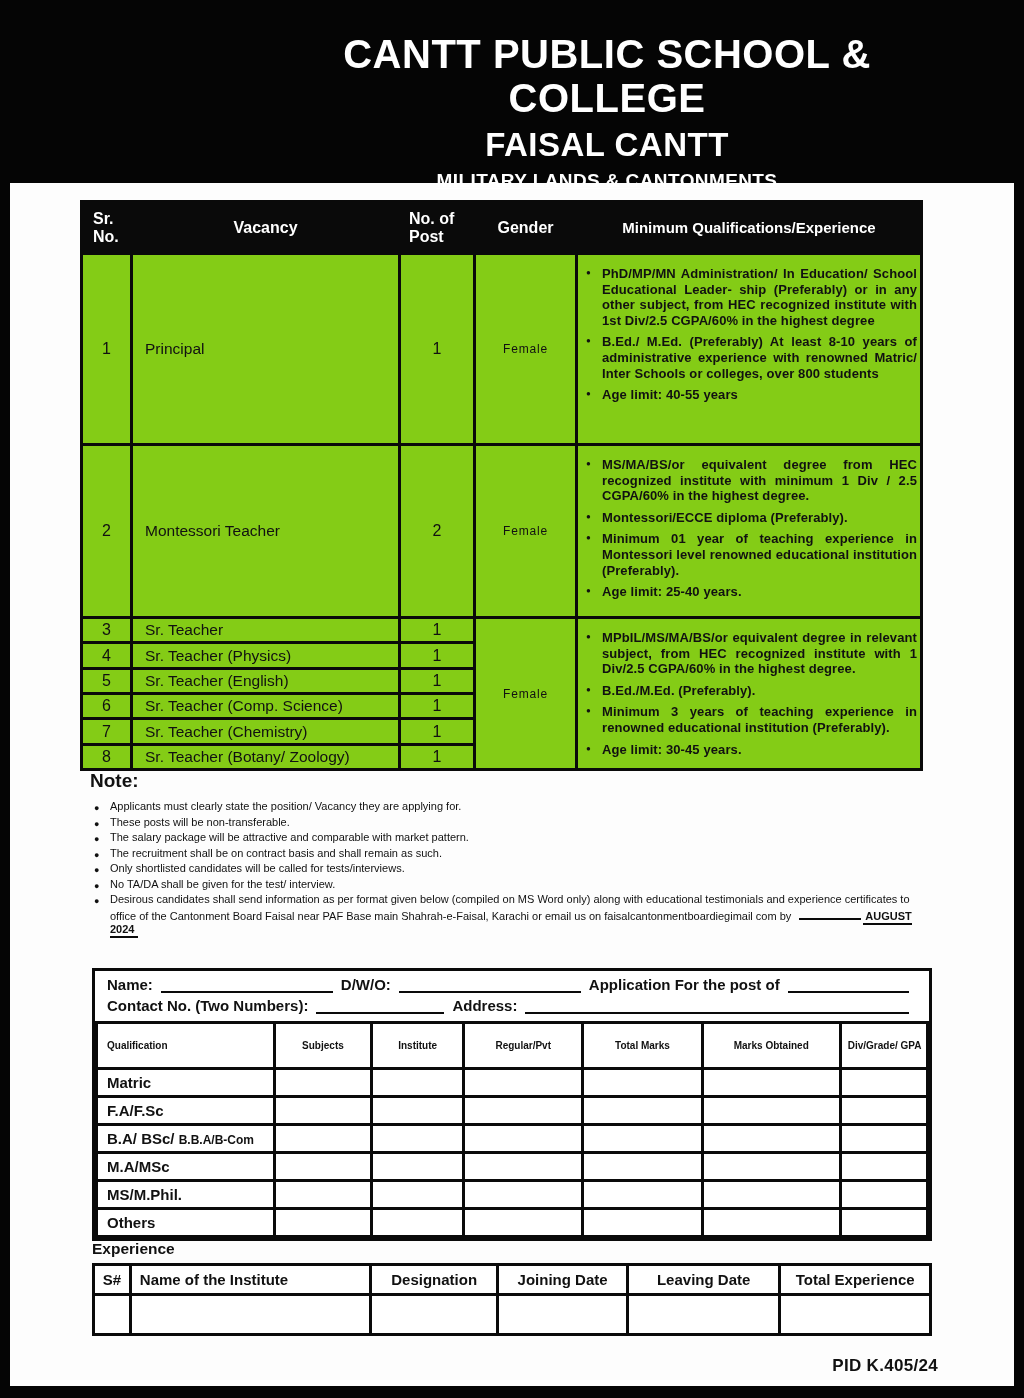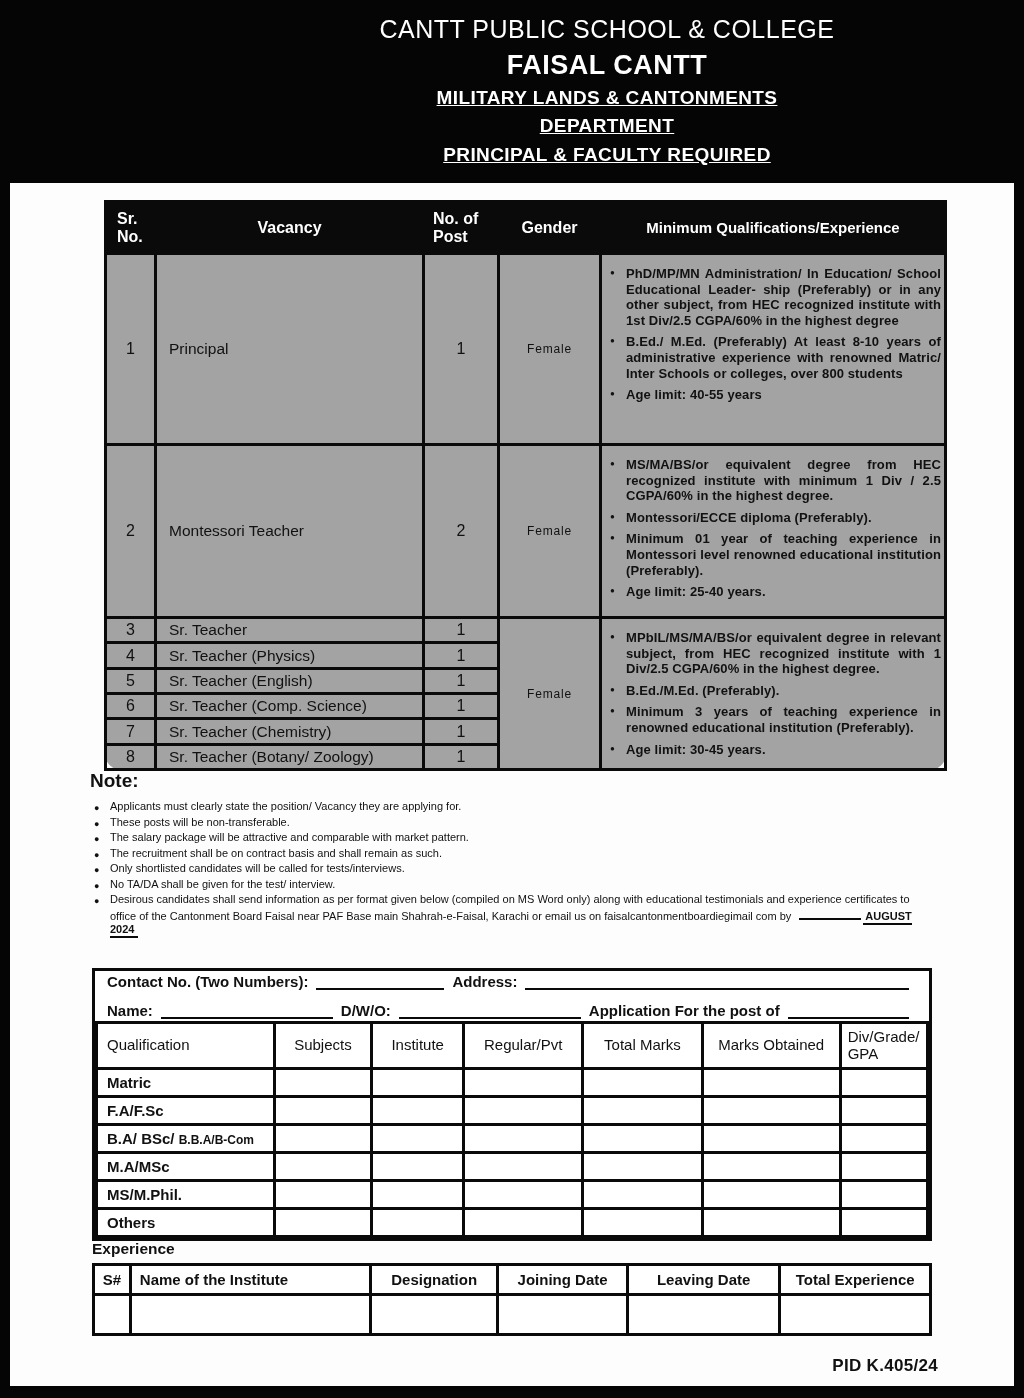--- a/index.html
+++ b/index.html
@@ -9,27 +9,27 @@
     background:#050505; color:#111;
     font-family:"Liberation Sans","DejaVu Sans",sans-serif;
     overflow:hidden;
   }
   .paper { position:absolute; left:10px; top:183px; width:1004px; height:1203px; background:#fdfdfd; }
 
   
   .header { position:absolute; left:10px; top:0; width:1004px; height:183px; background:#050505; color:#fff; }
   .logo { position:absolute; left:92px; top:10px; width:156px; height:168px; }
   .header-text { position:absolute; left:230px; right:40px; top:16px; text-align:center; }
-  .h-title { font-size:25px; font-weight:400; letter-spacing:.5px; line-height:1.1; }
-  .h-sub   { font-size:27px; font-weight:800; letter-spacing:.5px; margin-top:6px; }
+  .h-title { font-size:40px; font-weight:700; letter-spacing:.5px; line-height:1.1;margin-top:16px; }
+  .h-sub   { font-size:33px; font-weight:800; letter-spacing:.5px; margin-top:6px; }
   .h-line  { font-size:19px; font-weight:700; letter-spacing:.4px; margin-top:5px; line-height:1.25;text-decoration:underline; }
 
   
   table { border-collapse:collapse; }
-  .vt { position:absolute; left:104px; top:200px; width:840px; table-layout:fixed; background:#a3a3a3;border-radius:20px; }
+  .vt { position:absolute; left:80px; top:200px; width:840px; table-layout:fixed; background:#84cc16; }
   .vt th, .vt td { border:3px solid #0a0a0a; }
   .vt thead th { background:#0a0a0a; color:#fff; font-size:16px; font-weight:600; height:52px; padding:4px 6px; }
   .th-sr   { text-align:left; padding-left:10px !important; }
   .th-post { text-align:left; padding-left:8px !important; }
   .th-vac, .th-gen, .th-qual { text-align:center; }
   .th-qual { font-size:15px !important; }
   tr.r1 { height:191px; } tr.r2 { height:173px; } tr.rg { height:25px; }
   .sr-cell   { text-align:center; font-size:16px; font-weight:500; }
   .vac-cell  { padding-left:12px; font-size:15.5px; font-weight:500; }
   .post-cell { text-align:center; font-size:16px; font-weight:500; }
@@ -51,21 +51,21 @@
 
   
   .form-box { position:absolute; left:92px; top:968px; width:840px; border:3px solid #0a0a0a; background:#fff; }
   .form-line { display:flex; align-items:flex-end; padding:5px 12px 2px; font-size:15px; font-weight:600; }
   .form-line.second { padding-top:2px; padding-bottom:7px; }
   .form-line .lbl { white-space:nowrap; }
   .bl { display:inline-block; height:14px; border-bottom:2px solid #0a0a0a; margin:0 8px; }
   .bl.flex { flex:1; }
   .qt { width:100%; table-layout:fixed; }
   .qt th, .qt td { border:3px solid #0a0a0a; }
-  .qt th { height:46px; font-size:15px; font-weight:400; text-align:center; padding:2px 4px; line-height:1.1; }
+  .qt th { height:46px; font-size:10px; font-weight:700; text-align:center; padding:2px 4px; line-height:1.1; }
   .qt .th-q  { text-align:left; padding-left:9px; }
   .qt .th-dg { text-align:left; padding-left:6px; }
   .qt td { height:28px; }
   .qt .lbl-cell { font-size:15px; font-weight:600; padding-left:9px; }
   .lbl-sm { font-size:12px; }
   .qt tr > td:first-child { border-left-width:3px; }
   .qt { border-top:3px solid #0a0a0a; }
 
   
   .exp-title { position:absolute; left:92px; top:1240px; font-size:15.5px; font-weight:800; }
@@ -188,32 +188,32 @@
     <li>The recruitment shall be on contract basis and shall remain as such.</li>
     <li>Only shortlisted candidates will be called for tests/interviews.</li>
     <li>No TA/DA shall be given for the test/ interview.</li>
     <li>
       <span>Desirous candidates shall send information as per format given below (compiled on MS Word only) along with educational testimonials and experience certificates to office of the Cantonment Board Faisal near PAF Base main Shahrah-e-Faisal, Karachi or email us on faisalcantonmentboardiegimail com by</span><span class="pre-blank"></span><span class="deadline">AUGUST 2024</span>
     </li>
   </ul>
 </div>
 
 <div class="form-box">
-  <div class="form-line second">
-    <span class="lbl">Contact No. (Two Numbers):</span>
-    <span class="bl" style="width:128px"></span>
-    <span class="lbl">Address:</span>
-    <span class="bl flex"></span>
-  </div>
   <div class="form-line">
     <span class="lbl">Name:</span>
     <span class="bl" style="width:172px"></span>
     <span class="lbl">D/W/O:</span>
     <span class="bl" style="width:182px"></span>
     <span class="lbl">Application For the post of</span>
+    <span class="bl flex"></span>
+  </div>
+  <div class="form-line second">
+    <span class="lbl">Contact No. (Two Numbers):</span>
+    <span class="bl" style="width:128px"></span>
+    <span class="lbl">Address:</span>
     <span class="bl flex"></span>
   </div>
 
   <table class="qt">
     <colgroup>
         <col style="width:21.4%">
         <col style="width:11.7%">
         <col style="width:11.1%">
         <col style="width:14.3%">
         <col style="width:14.4%">

